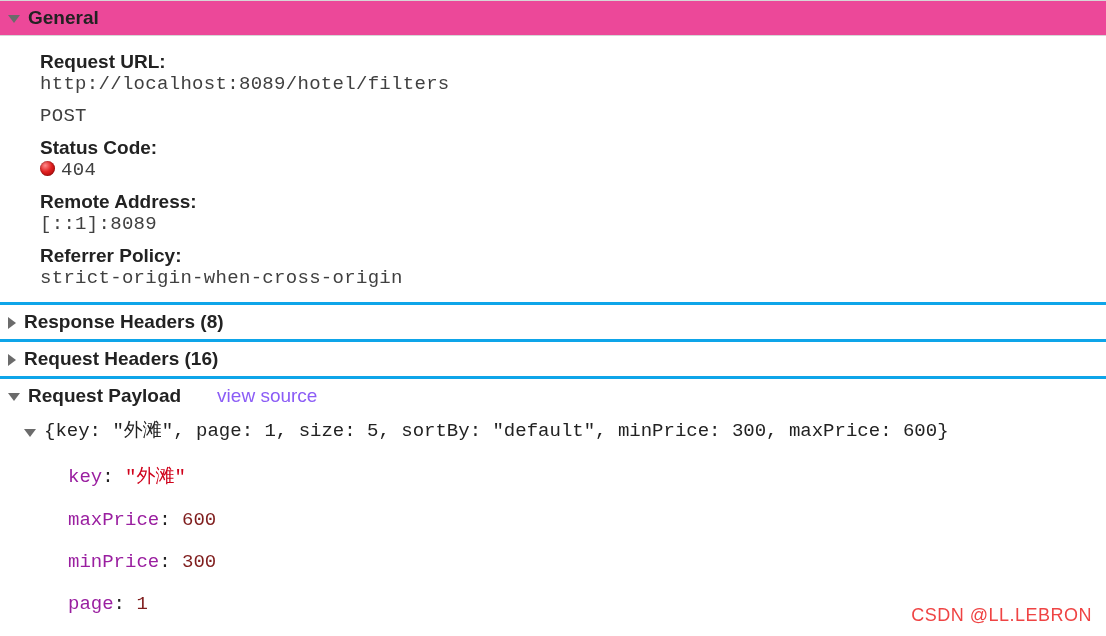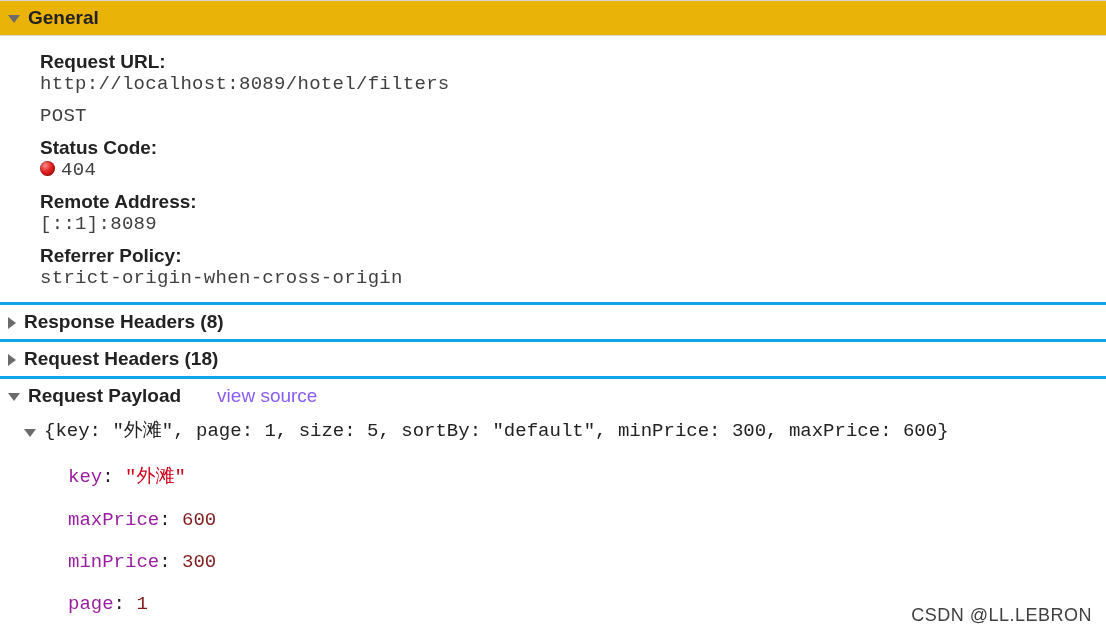--- a/index.html
+++ b/index.html
@@ -17,21 +17,21 @@
     display: flex;
     align-items: center;
     padding: 6px 8px;
     font-weight: 700;
     font-size: 19px;
     color: #222;
     cursor: pointer;
     user-select: none;
   }
   .section-header.shaded {
-    background: #eab308;
+    background: #ec4899;
     border-top: 1px solid #d6d6d6;
     border-bottom: 1px solid #d6d6d6;
   }
   .section-body { padding: 10px 0 8px 0; }
   .headers-block { border-top: 3px solid #0ea5e9; }
   .tri {
     display: inline-block;
     width: 0; height: 0;
     margin-right: 8px;
   }
@@ -94,21 +94,21 @@
   .tree-row .tri { flex: 0 0 auto; }
   .tree-child { padding-left: 44px; margin-top: 12px; }
   .json-key   { color: #9a1fa0; } 
   .json-str   { color: #d0021b; } 
   .json-num   { color: #7f1d1d; } 
   .json-quote { color: #222; }
   .watermark {
     position: absolute;
     right: 14px;
     bottom: 10px;
-    color: #404040;
+    color: #ef4444;
     font-size: 18px;
     letter-spacing: 0.5px;
     font-family: Arial, sans-serif;
     pointer-events: none;
   }
 </style>
 </head>
 <body>
 
 <div class="section-header shaded">
@@ -149,21 +149,21 @@
 <div class="headers-block">
   <div class="section-header">
     <span class="tri right"></span>
     <span>Response Headers (8)</span>
   </div>
 </div>
 
 <div class="headers-block">
   <div class="section-header">
     <span class="tri right"></span>
-    <span>Request Headers (18)</span>
+    <span>Request Headers (16)</span>
   </div>
 </div>
 
 <div class="headers-block">
   <div class="section-header">
     <span class="tri down"></span>
     <span>Request Payload</span>
     <span class="view-source">view source</span>
   </div>
 

